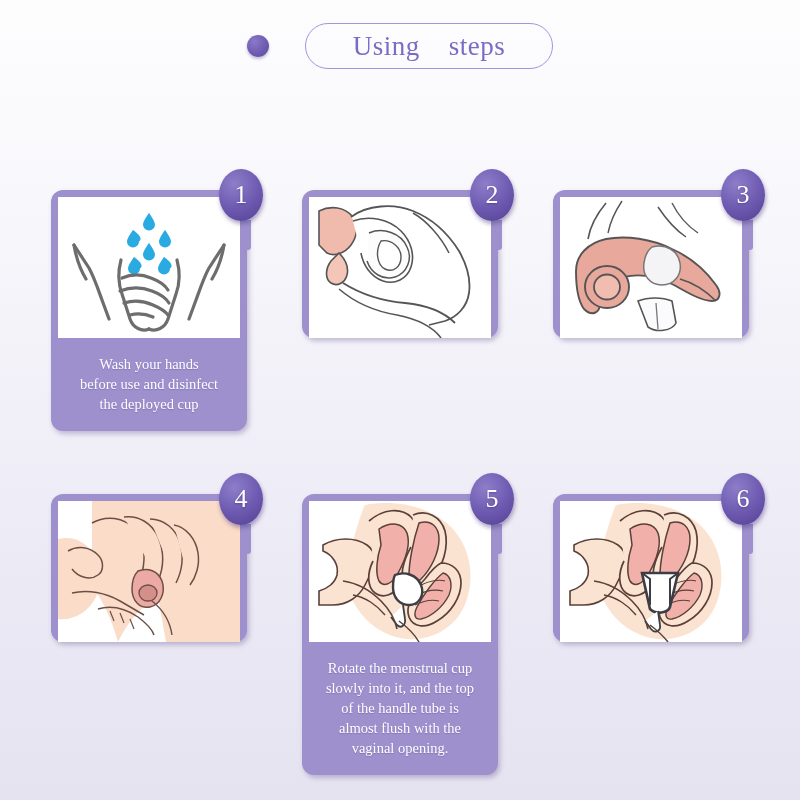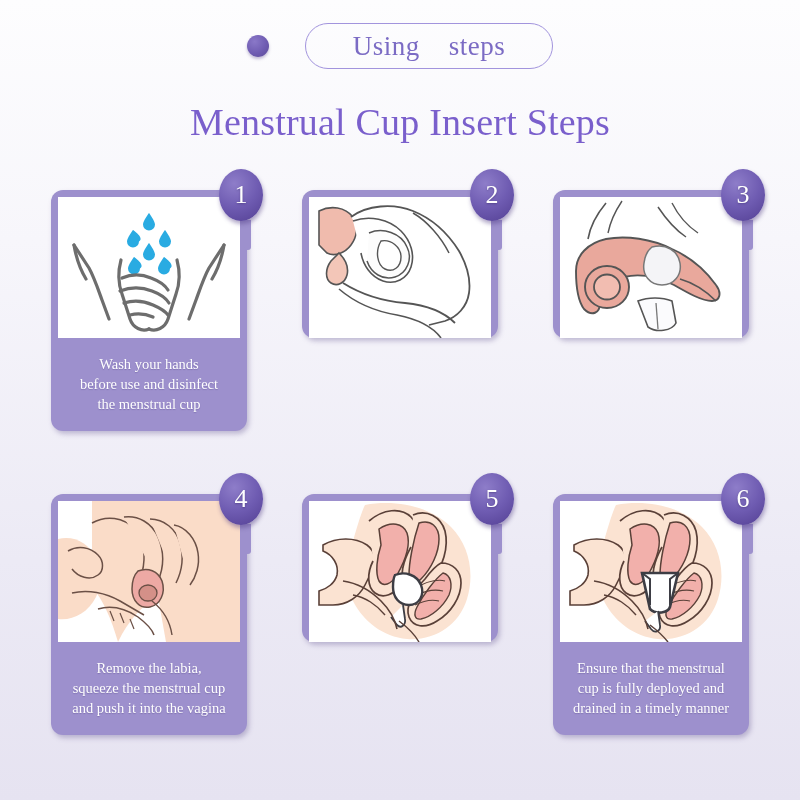--- a/index.html
+++ b/index.html
@@ -159,21 +159,20 @@
 
 <div class="page">
 
   <div class="header-row">
     <span class="header-dot"></span>
     <div class="header-pill">
       <span class="header-pill-text">Using    steps</span>
     </div>
   </div>
 
-  <div class="main-title">Menstrual Cup Insert Steps</div>
 
   <div class="grid">
 
     <div class="row row-1">
 
       <div class="card">
         <div class="badge-stem"></div>
         <div class="badge">
           <span class="badge-num">1</span>
         </div>
@@ -196,21 +195,21 @@
               <path d="M119 63 C122 74 122 86 118 97 L110 122 C107 131 98 135 91 132"></path>
               <path d="M64 81 C73 77 84 77 93 81 C101 84 107 88 110 93"></path>
               <path d="M62 94 C72 90 84 90 94 94 C102 97 108 101 111 106"></path>
               <path d="M66 106 C76 103 86 104 95 108 C102 111 107 114 110 118"></path>
               <path d="M72 118 C80 116 88 117 95 120"></path>
             </g>
           </svg>
         </div>
         <div class="card-caption">Wash your hands
 before use and disinfect
-the menstrual cup</div>
+the deployed cup</div>
       </div>
 
       <div class="card">
         <div class="badge-stem"></div>
         <div class="badge">
           <span class="badge-num">2</span>
         </div>
         <div class="card-media">
           <svg viewBox="0 0 182 141">
             <path d="M10 14 C22 8 36 10 44 20 C50 28 48 40 42 48 C36 56 26 60 18 56 L10 48 Z" fill="#f0bbad" stroke="#555" stroke-width="1.6"></path>
@@ -276,23 +275,20 @@
             <path d="M10 50 C20 44 32 46 40 54 C46 60 46 70 40 74 C32 80 20 76 14 68" fill="#fadcc8" stroke="#6b5046" stroke-width="1.5"></path>
             <path d="M80 70 C90 66 100 70 104 80 C108 92 102 104 92 106 C82 108 74 100 74 88
                      C74 80 76 74 80 70 Z" fill="#eda9a4" stroke="#6b5046" stroke-width="1.5"></path>
             <ellipse cx="90" cy="92" rx="9" ry="8" fill="#d49088" stroke="#6b5046" stroke-width="1.3"></ellipse>
             <path d="M14 92 C30 88 48 92 62 100 L86 114" fill="none" stroke="#6b5046" stroke-width="1.5"></path>
             <path d="M40 108 C54 104 68 108 80 116 C88 122 94 128 96 134" fill="none" stroke="#6b5046" stroke-width="1.5"></path>
             <path d="M52 110 L56 120 M62 112 L66 122 M72 118 L76 128" fill="none" stroke="#6b5046" stroke-width="1.2"></path>
             <path d="M94 100 C104 108 112 120 114 134" fill="none" stroke="#6b5046" stroke-width="1.4"></path>
           </svg>
         </div>
-        <div class="card-caption">Remove the labia,
-squeeze the menstrual cup
-and push it into the vagina</div>
       </div>
 
       <div class="card">
         <div class="badge-stem"></div>
         <div class="badge">
           <span class="badge-num">5</span>
         </div>
         <div class="card-media">
           <svg viewBox="0 0 182 141">
             <rect x="0" y="0" width="182" height="141" fill="#ffffff"></rect>
@@ -315,20 +311,25 @@
             <path d="M112 84 C120 80 130 78 136 80 M108 94 C116 90 126 88 134 90
                       M106 104 C114 100 122 98 130 100" fill="none" stroke="#5a4038" stroke-width="1.1"></path>
             <path d="M86 74 C96 70 108 74 112 84 C116 94 110 104 100 104
                      C90 104 84 96 84 86 C84 80 85 76 86 74 Z" fill="#ffffff" stroke="#3d3d44" stroke-width="2.4"></path>
             <path d="M94 104 L96 118 C97 124 92 128 88 124 L82 116" fill="#ffffff" stroke="#3d3d44" stroke-width="1.8"></path>
             <path d="M34 80 C48 82 62 90 72 100 C80 108 86 118 88 128" fill="none" stroke="#5a4038" stroke-width="1.6"></path>
             <path d="M44 94 C56 96 68 104 76 114" fill="none" stroke="#5a4038" stroke-width="1.4"></path>
             <path d="M90 120 C98 126 106 134 110 141" fill="none" stroke="#5a4038" stroke-width="1.5"></path>
           </svg>
         </div>
+        <div class="card-caption">Rotate the menstrual cup
+slowly into it, and the top
+of the handle tube is
+almost flush with the
+vaginal opening.</div>
       </div>
 
       <div class="card">
         <div class="badge-stem"></div>
         <div class="badge">
           <span class="badge-num">6</span>
         </div>
         <div class="card-media">
           <svg viewBox="0 0 182 141">
             <rect x="0" y="0" width="182" height="141" fill="#ffffff"></rect>
@@ -352,20 +353,17 @@
                       M106 104 C114 100 122 98 130 100" fill="none" stroke="#5a4038" stroke-width="1.1"></path>
             <path d="M82 72 L118 72 L110 106 C108 112 96 114 90 108 Z" fill="#ffffff" stroke="#3d3d44" stroke-width="2.6"></path>
             <path d="M82 72 L90 78 L90 104" fill="none" stroke="#3d3d44" stroke-width="2"></path>
             <path d="M118 72 L110 78 L110 104" fill="none" stroke="#3d3d44" stroke-width="2"></path>
             <path d="M98 110 L100 124 C101 130 95 133 91 128 L85 120" fill="#ffffff" stroke="#3d3d44" stroke-width="1.8"></path>
             <path d="M34 80 C48 82 62 90 72 100 C80 108 86 118 88 128" fill="none" stroke="#5a4038" stroke-width="1.6"></path>
             <path d="M44 94 C56 96 68 104 76 114" fill="none" stroke="#5a4038" stroke-width="1.4"></path>
             <path d="M90 124 C98 130 104 136 108 141" fill="none" stroke="#5a4038" stroke-width="1.5"></path>
           </svg>
         </div>
-        <div class="card-caption">Ensure that the menstrual
-cup is fully deployed and
-drained in a timely manner</div>
       </div>
 
     </div>
   </div>
 </div>
 
 </body></html>

